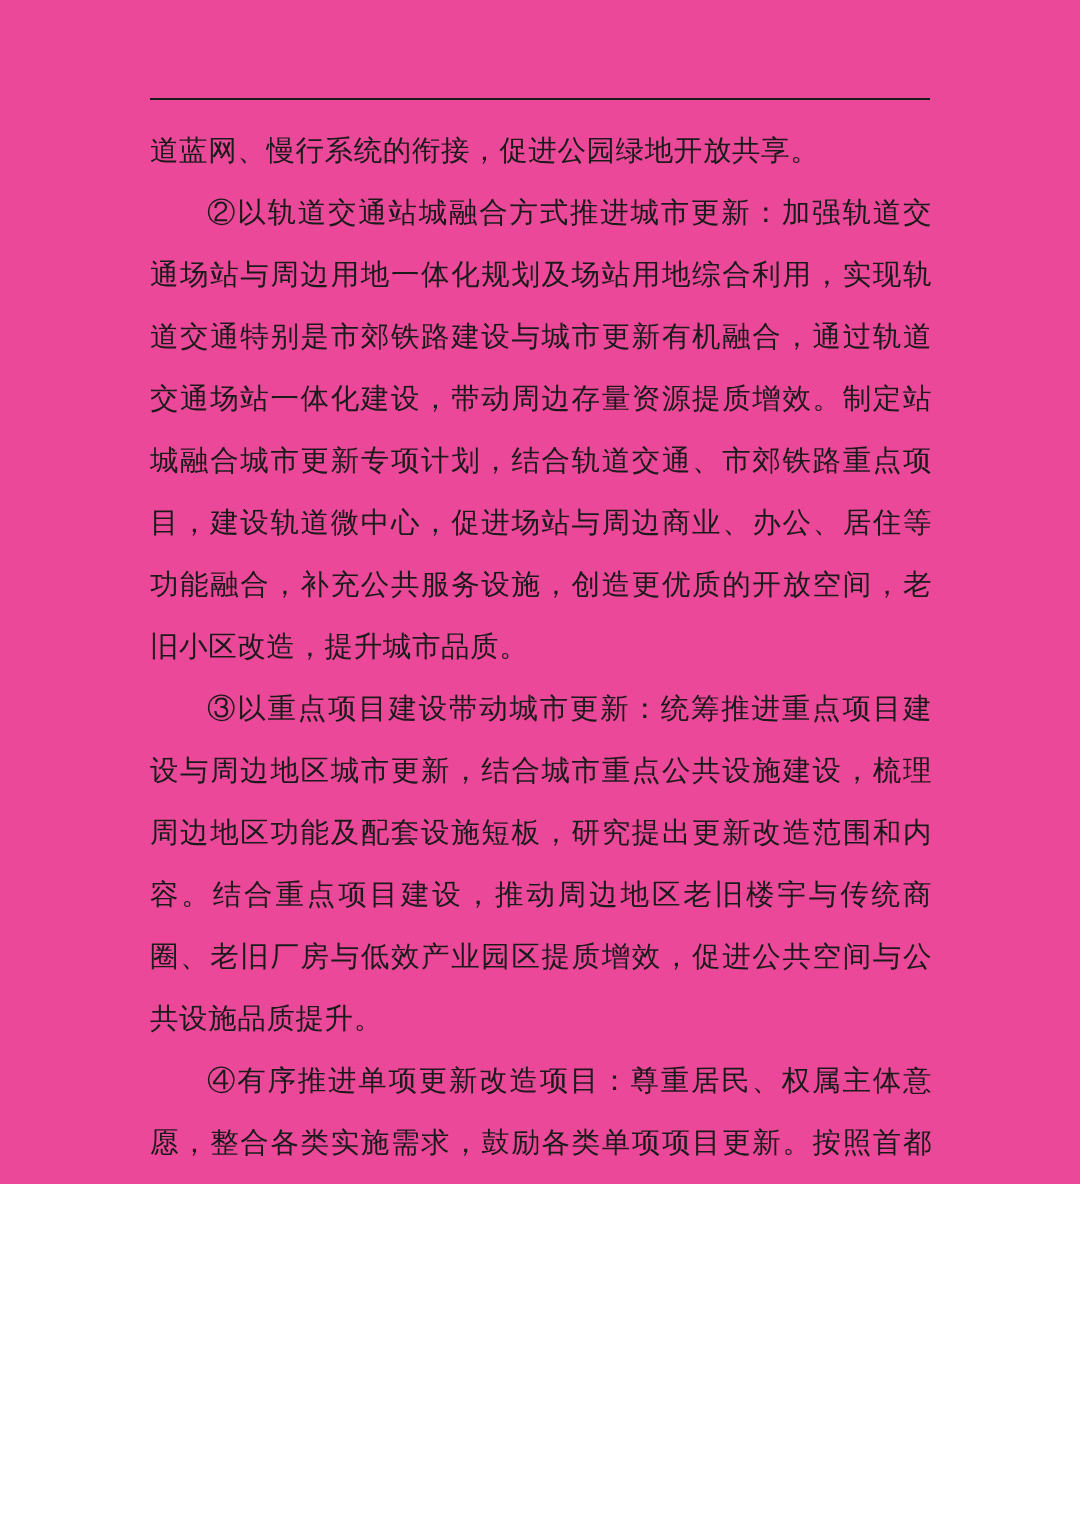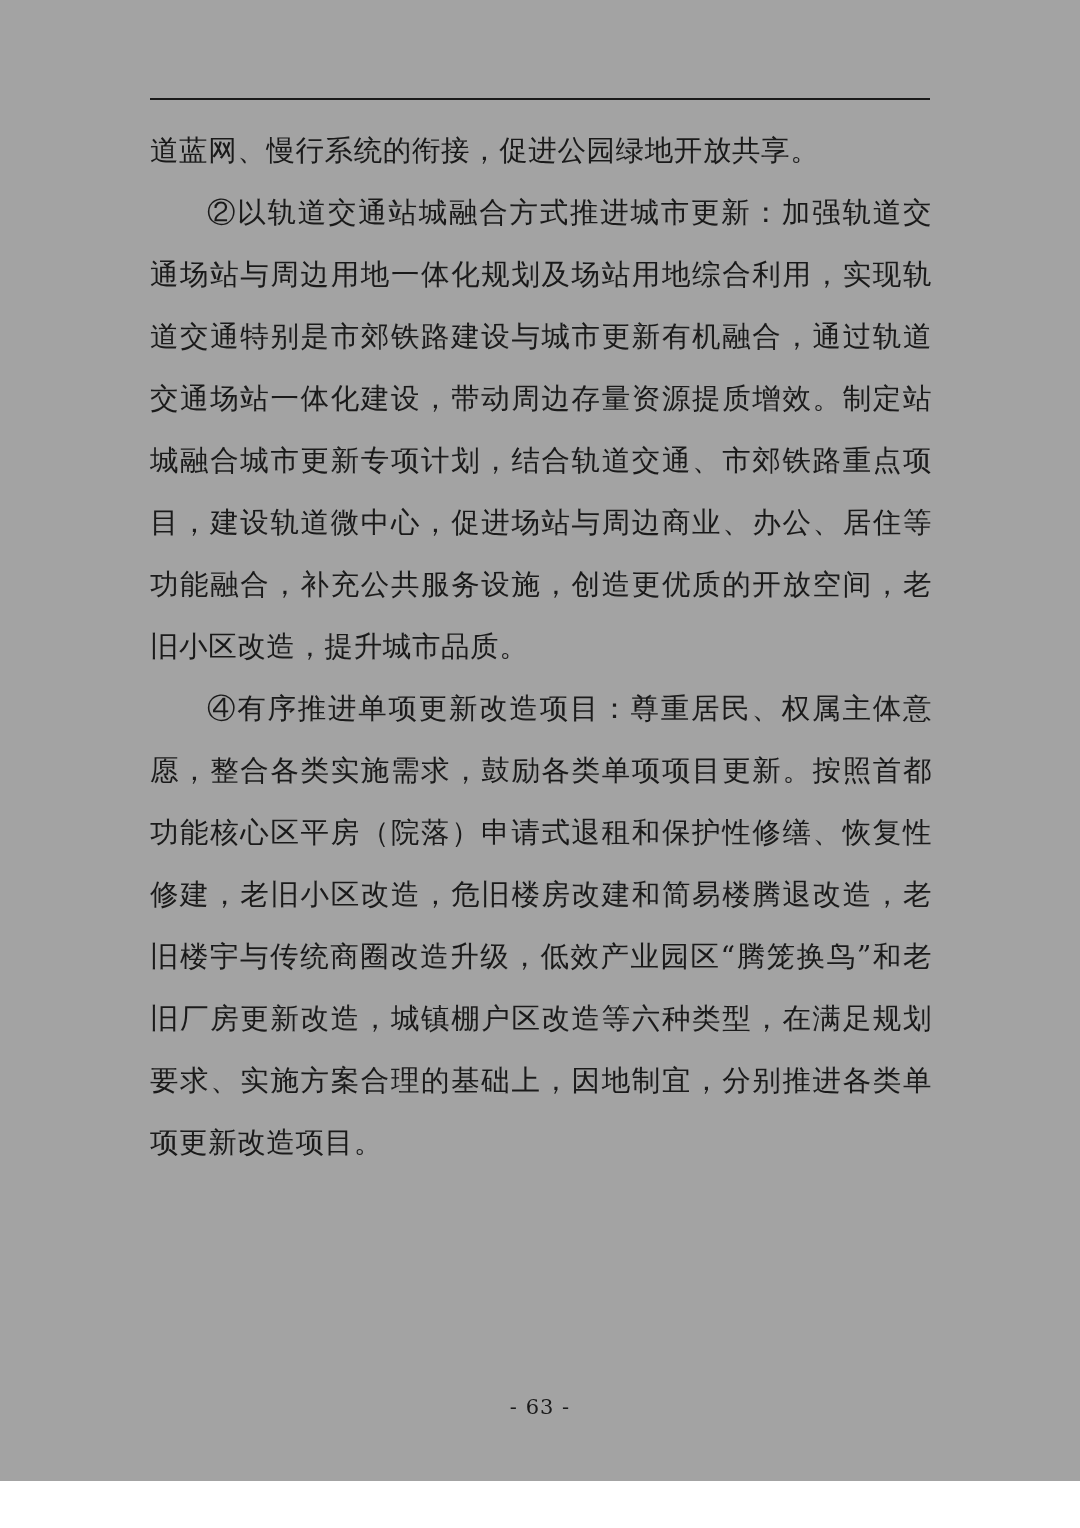--- a/index.html
+++ b/index.html
@@ -2,22 +2,22 @@
 <html><head>
 <meta charset="utf-8">
 <style>
   html, body {
     margin: 0;
     padding: 0;
     background: #ffffff;
   }
   .page {
     width: 1080px;
-    height: 1481px;
-    background: #a3a3a3;
+    height: 1184px;
+    background: #ec4899;
     position: relative;
     box-sizing: border-box;
     font-family: "DejaVu Serif", "Liberation Serif", serif;
     color: #1a1a1a;
     overflow: hidden;
   }
   .header-rule {
     position: absolute;
     left: 150px;
     top: 98px;
@@ -58,19 +58,20 @@
 </head>
 <body>
 
 <div class="page">
 
   <div class="header-rule"></div>
 
   <div class="content">
     <p class="para">道蓝网、慢行系统的衔接，促进公园绿地开放共享。</p>
     <p class="para indent">②以轨道交通站城融合方式推进城市更新：加强轨道交通场站与周边用地一体化规划及场站用地综合利用，实现轨道交通特别是市郊铁路建设与城市更新有机融合，通过轨道交通场站一体化建设，带动周边存量资源提质增效。制定站城融合城市更新专项计划，结合轨道交通、市郊铁路重点项目，建设轨道微中心，促进场站与周边商业、办公、居住等功能融合，补充公共服务设施，创造更优质的开放空间，老旧小区改造，提升城市品质。</p>
+    <p class="para indent">③以重点项目建设带动城市更新：统筹推进重点项目建设与周边地区城市更新，结合城市重点公共设施建设，梳理周边地区功能及配套设施短板，研究提出更新改造范围和内容。结合重点项目建设，推动周边地区老旧楼宇与传统商圈、老旧厂房与低效产业园区提质增效，促进公共空间与公共设施品质提升。</p>
     <p class="para indent">④有序推进单项更新改造项目：尊重居民、权属主体意愿，整合各类实施需求，鼓励各类单项项目更新。按照首都功能核心区平房（院落）申请式退租和保护性修缮、恢复性修建，老旧小区改造，危旧楼房改建和简易楼腾退改造，老旧楼宇与传统商圈改造升级，低效产业园区“腾笼换鸟”和老旧厂房更新改造，城镇棚户区改造等六种类型，在满足规划要求、实施方案合理的基础上，因地制宜，分别推进各类单项更新改造项目。</p>
 
   </div>
 
   <div class="footer">- 63 -</div>
 
 </div>
 
 </body></html>

